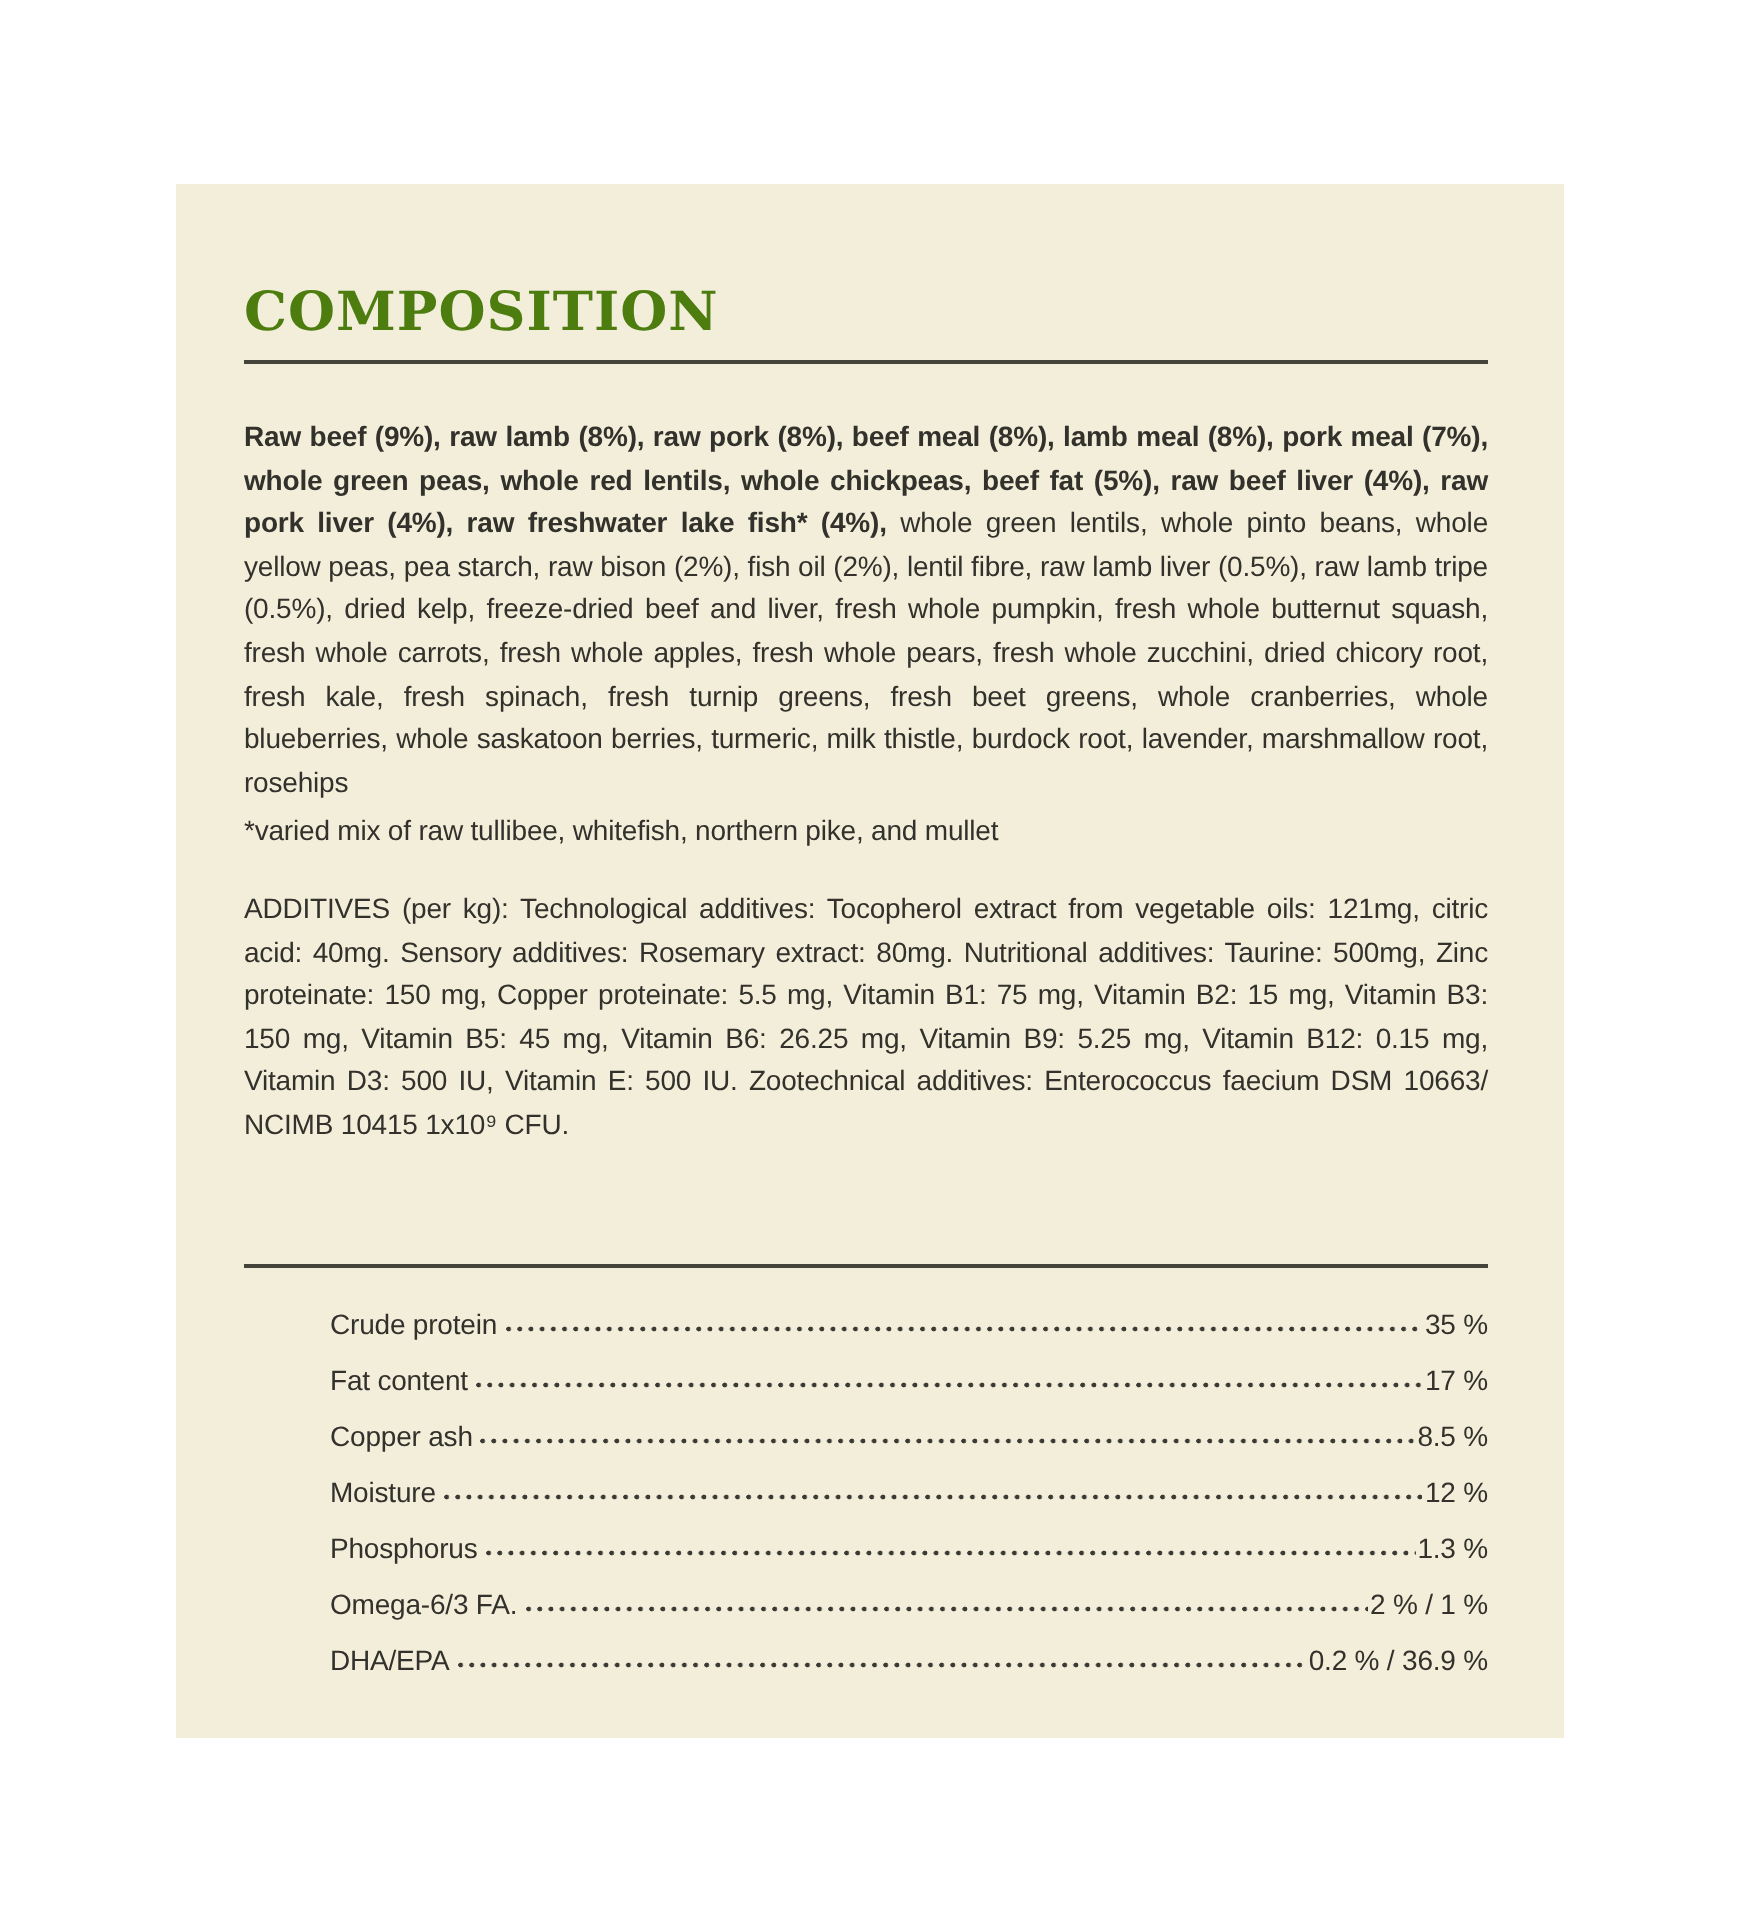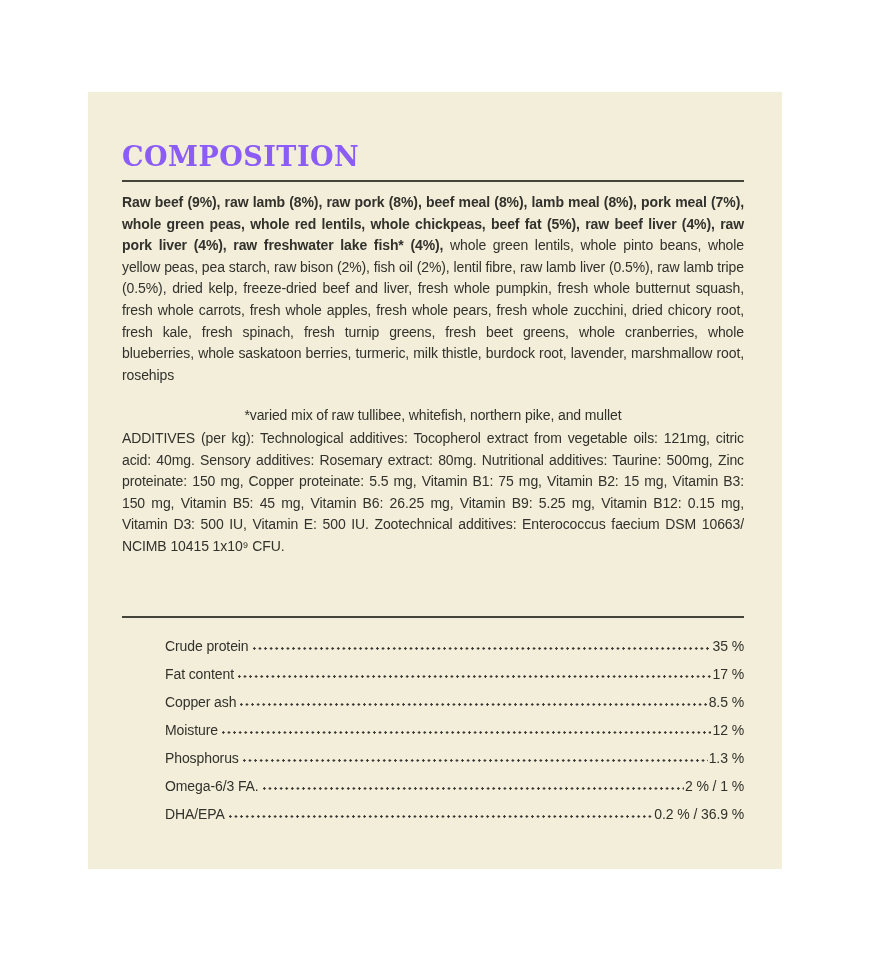--- a/index.html
+++ b/index.html
@@ -21,44 +21,44 @@
     background: #f2eeda;
     box-sizing: border-box;
     padding: 49px 38px 0 34px;
     color: #32312b;
   }
   .section-heading {
     font-family: "DejaVu Serif", serif;
     font-weight: 700;
     font-size: 27px;
     line-height: 31px;
-    color: #8b5cf6;
+    color: #4d7c0f;
     letter-spacing: 0.5px;
   }
   .heading-rule {
     height: 2px;
     background: #45443a;
     margin-top: 8px;
   }
   .body-text {
     font-size: 14px;
     line-height: 21.6px;
     letter-spacing: -0.1px;
     text-align: justify;
     margin: 0;
   }
-  .ingredients { margin-top: 10px; }
+  .ingredients { margin-top: 26px; }
   .footnote {
-    margin-top: 19px;
+    margin-top: 3px;
     font-size: 14px;
     line-height: 21.6px;
     letter-spacing: -0.1px;
-    text-align: center;
+    text-align: left;
   }
-  .additives { margin-top: 1px; }
+  .additives { margin-top: 17px; }
   .analytical-section { margin-top: 58px; }
   .analytical-table { margin-top: 11px; }
   .arow {
     display: flex;
     align-items: flex-end;
     height: 28px;
     box-sizing: border-box;
     padding-bottom: 3px;
     font-size: 14px;
     letter-spacing: -0.1px;

